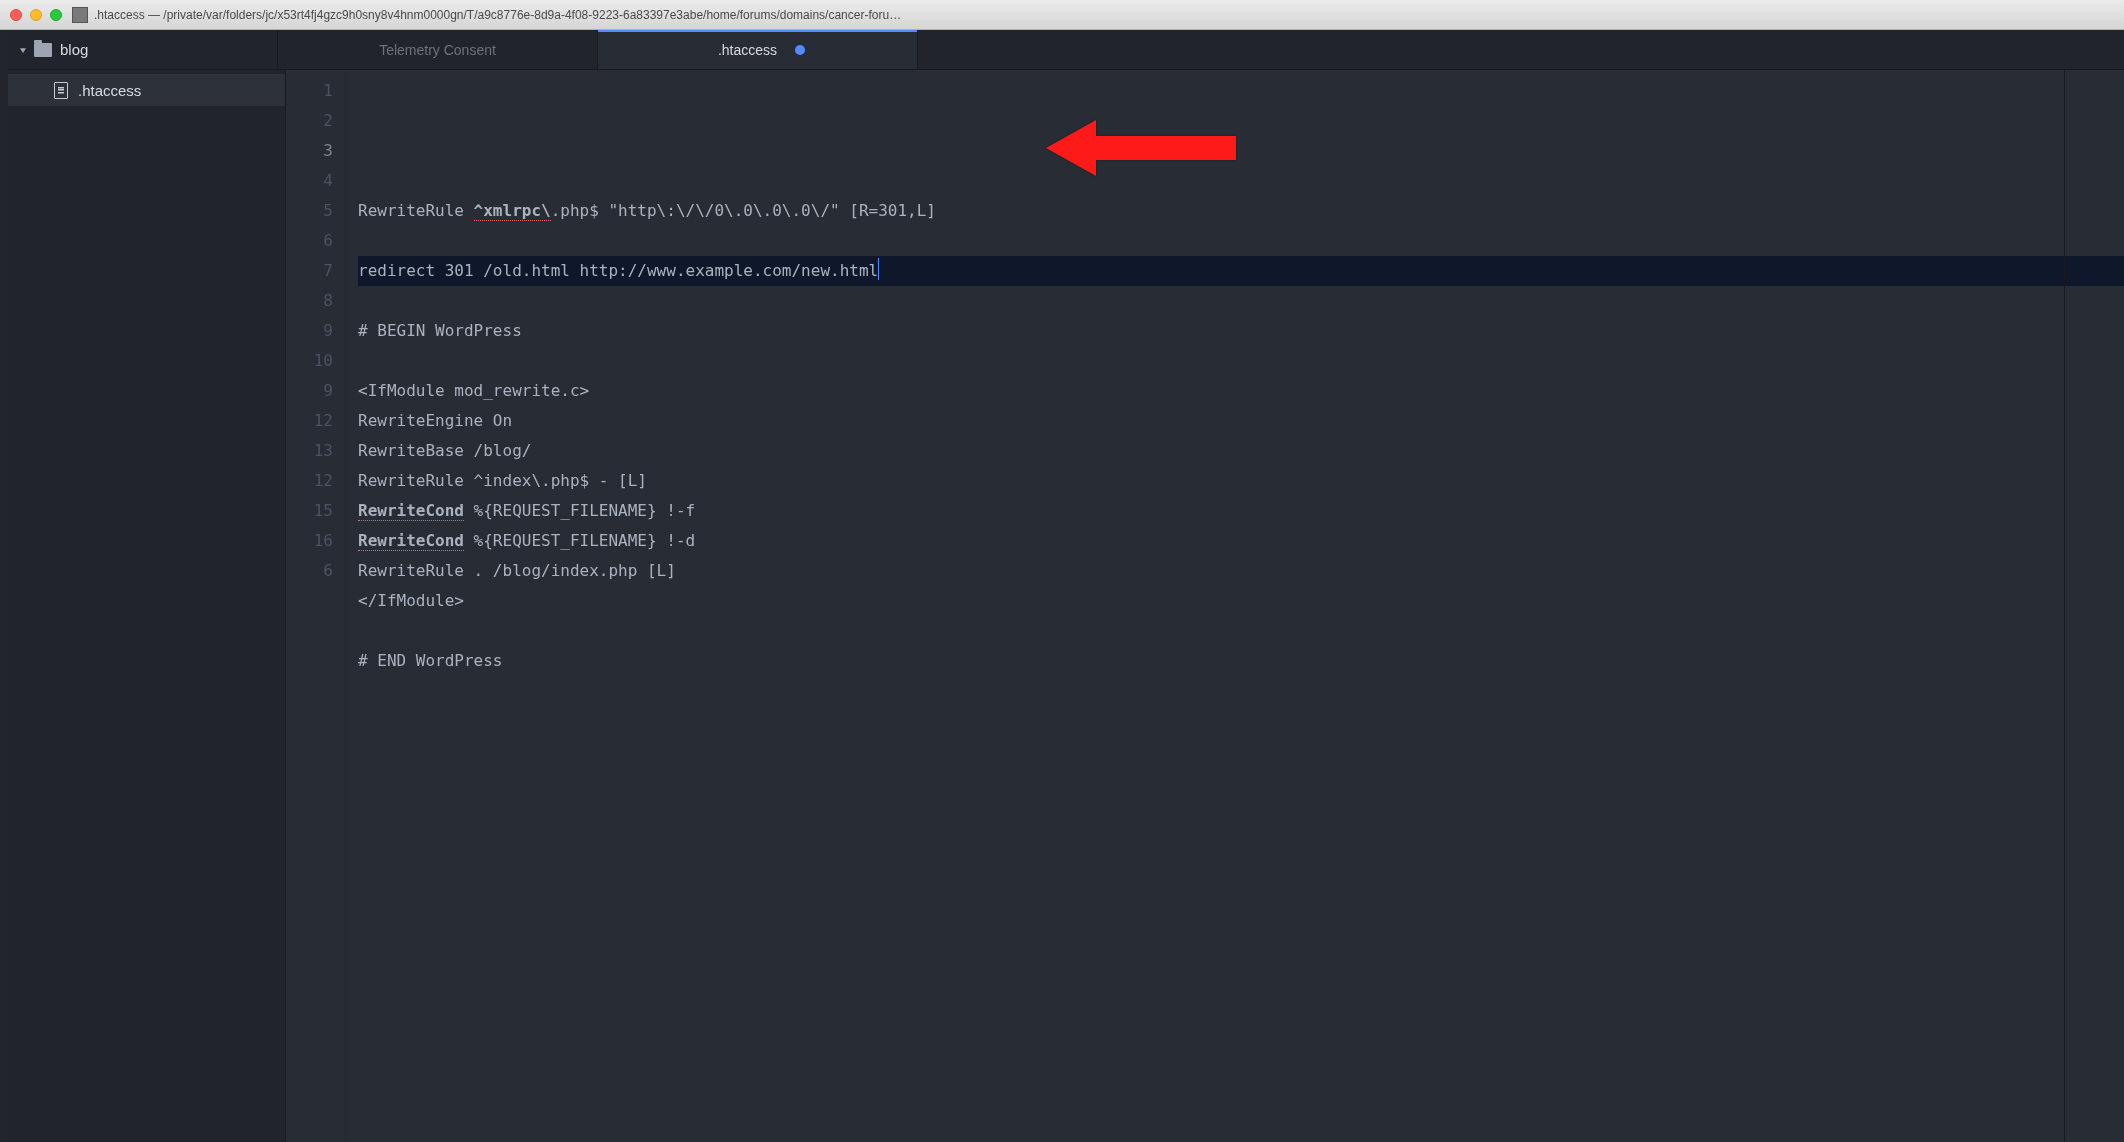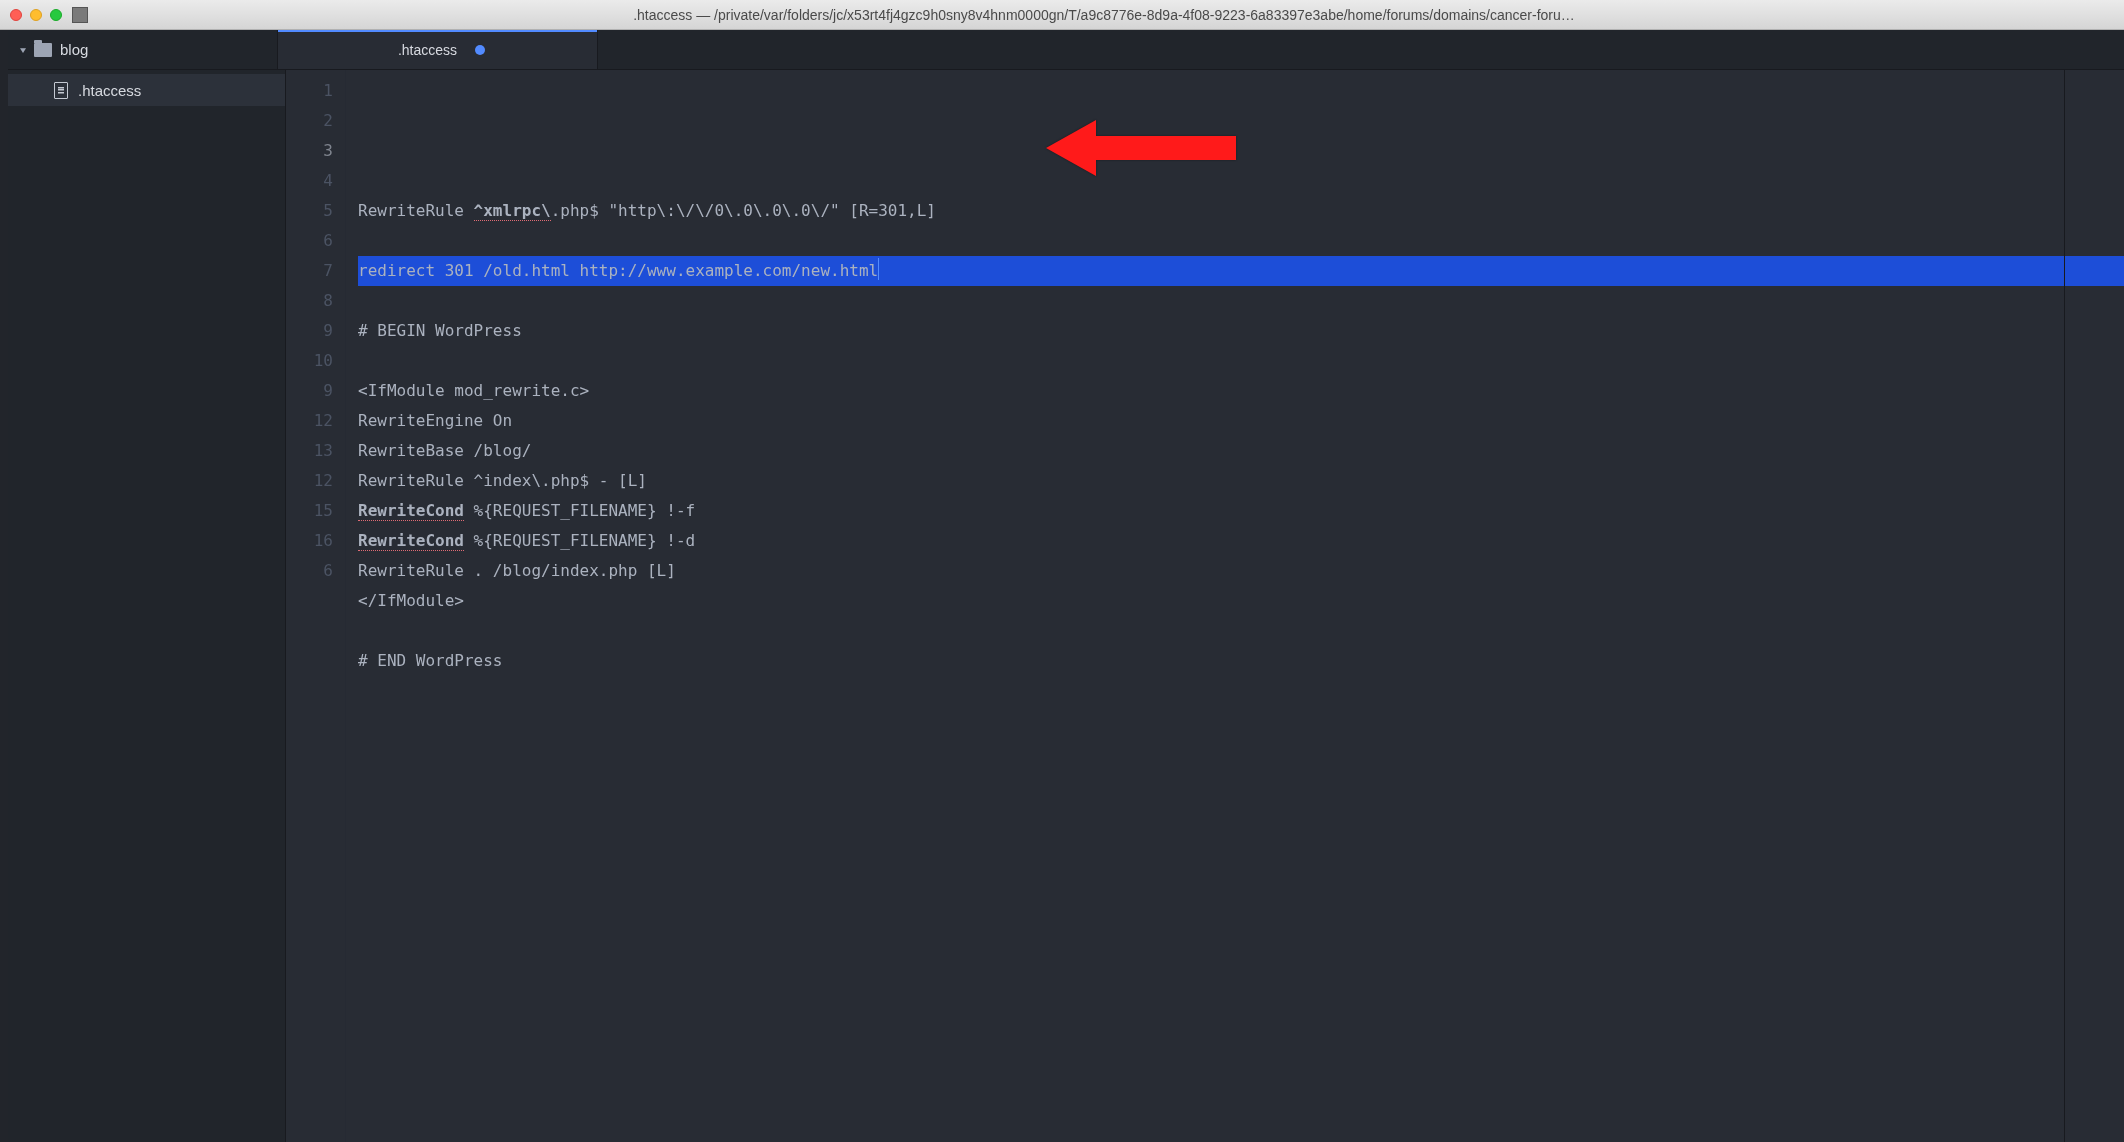--- a/index.html
+++ b/index.html
@@ -27,24 +27,23 @@
   .traffic-dot { width: 12px; height: 12px; border-radius: 50%; }
   .dot-close    { background: #ff5f56; border: 0.5px solid #e0443e; }
   .dot-min      { background: #ffbd2e; border: 0.5px solid #dea123; }
   .dot-max      { background: #27c93f; border: 0.5px solid #1aab29; }
   .title-icon {
     width: 16px; height: 16px; background:#7a7a7a; border:1px solid #555;
     display:inline-flex; align-items:center; justify-content:center; margin-right:6px;
     font-size:9px; color:#fff;
   }
   .title-text {
-    font-size: 14px; color: #4a4a4a;
+    font-size: 12px; color: #4a4a4a;
     white-space: nowrap; overflow: hidden; text-overflow: ellipsis;
     flex: 1;
-    text-align: center;
   }
   
   .app {
     flex: 1; display: flex; flex-direction: column; min-height: 0;
     border-left: 8px solid #22252b;
   }
   .topbar {
     display: flex; height: 40px; background: #21252b;
     border-bottom: 1px solid #181a1f; flex-shrink:0;
   }
@@ -111,21 +110,21 @@
     user-select:none;
     line-height: 30px;
   }
   .gutter .ln.current{ color:#7f848e;}
   .code{
     flex:1; padding:6px 0 0 12px; color:#abb2bf; line-height:30px;
     min-width:0; white-space:pre; position:relative;
   }
   .line{ height:30px; }
   .line.current{
-    background:#1d4ed8;
+    background:#0f172a;
   }
   .spell{ border-bottom:1px dotted #e06c75;font-weight:bold; }
   .cursor{
     display:inline-block; width:1px; height:22px; background:#528bff; vertical-align:-4px;
   }
   .fold-col{
     position:absolute; right:0; top:0; bottom:0; width:60px;
     border-left:1px solid #181a1f; background:#282c3400;
     pointer-events:none;
   }
@@ -163,20 +162,23 @@
 
 <div class="app">
 
   <div class="topbar">
     <div class="project-root">
       <span class="chevron">▾</span>
       <span class="folder-icon"></span>
       <span>blog</span>
     </div>
     <div class="tabs">
+      <div class="tab">
+        <span class="tab-label">Telemetry Consent</span>
+      </div>
       <div class="tab active">
         <span class="tab-label">.htaccess</span>
         <span class="tab-dirty"></span>
       </div>
     </div>
   </div>
 
   <div class="body">
 
     <div class="sidebar">

